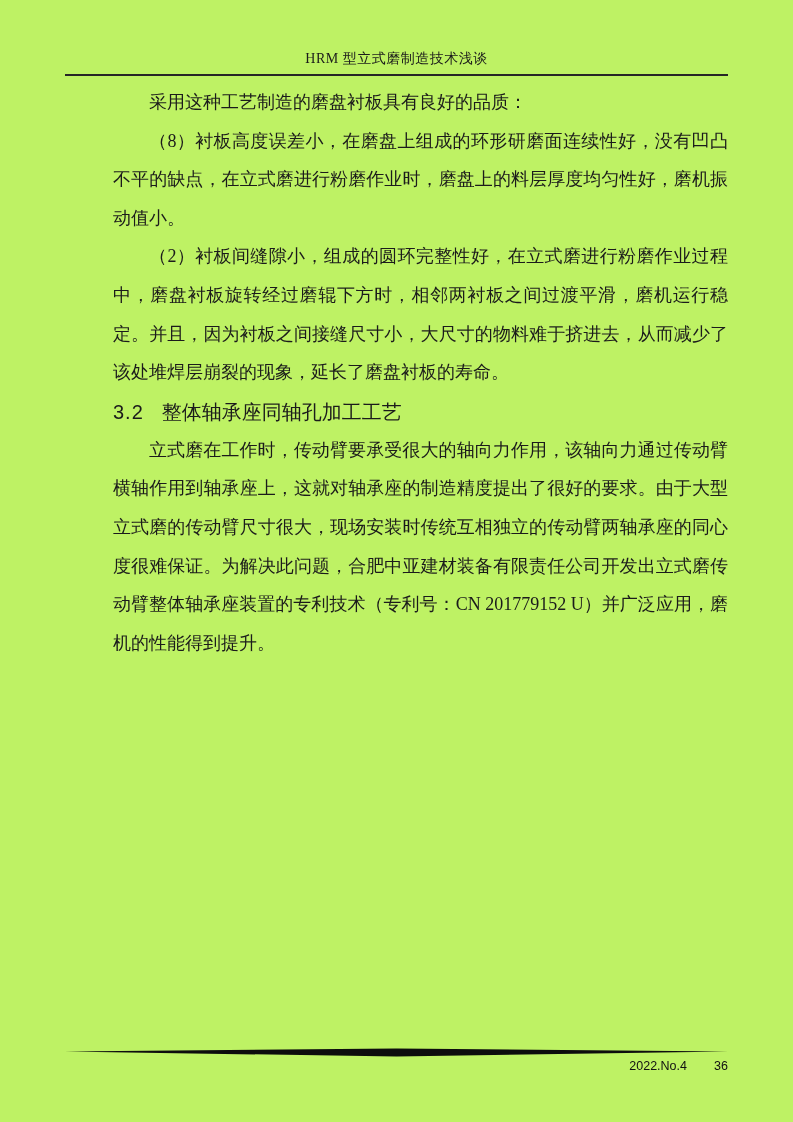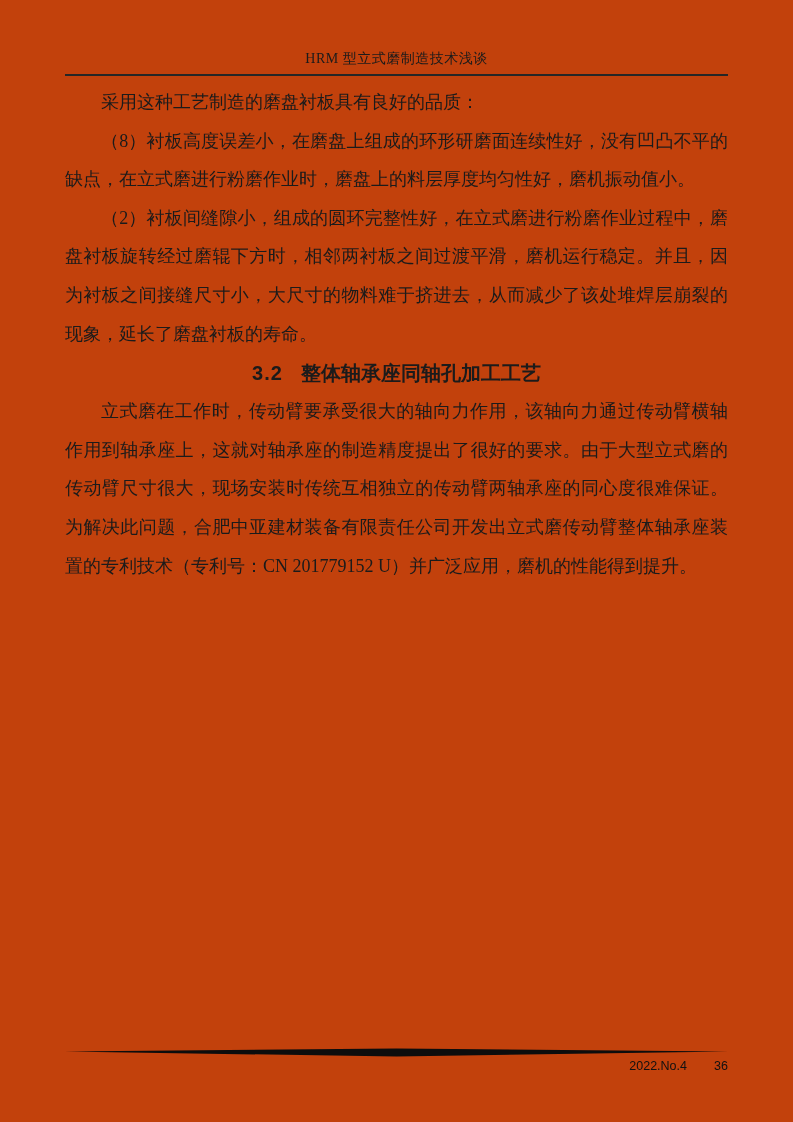--- a/index.html
+++ b/index.html
@@ -7,21 +7,21 @@
   body {
     width: 793px;
     height: 1122px;
     position: relative;
     font-family: "Liberation Serif", "DejaVu Serif", serif;
     color: #1b1b1b;
   }
   .page {
     position: absolute;
     inset: 0;
-    background: #c2410c;
+    background: #bef264;
     overflow: hidden;
   }
   .content {
     position: absolute;
     left: 65px;
     width: 663px;
     top: 0;
   }
   .header {
     padding-top: 50px;
@@ -31,31 +31,32 @@
     letter-spacing: 0.5px;
     color: #1b1b1b;
     border-bottom: 2px solid #262626;
   }
   .body-text {
     margin-top: 7px;
     font-size: 18px;
     line-height: 38.6px;
     text-align: justify;
     text-justify: inter-ideograph;
+    margin-left: 48px;
   }
   .para {
     text-indent: 2em;
   }
   .section-heading {
     font-size: 20px;
-    font-weight: bold;
+    font-weight: normal;
     font-family: "Liberation Sans", "DejaVu Sans", sans-serif;
     line-height: 30px;
     margin: 5px 0 4px 0;
-    text-align: center;
+    text-align: left;
     text-indent: 0;
   }
   .section-heading .sec-num { margin-right: 18px; letter-spacing: 1px; }
   .footer {
     position: absolute;
     left: 65px;
     width: 663px;
     top: 1048px;
   }
   .footer-bar { display: block; width: 663px; height: 9px; }

